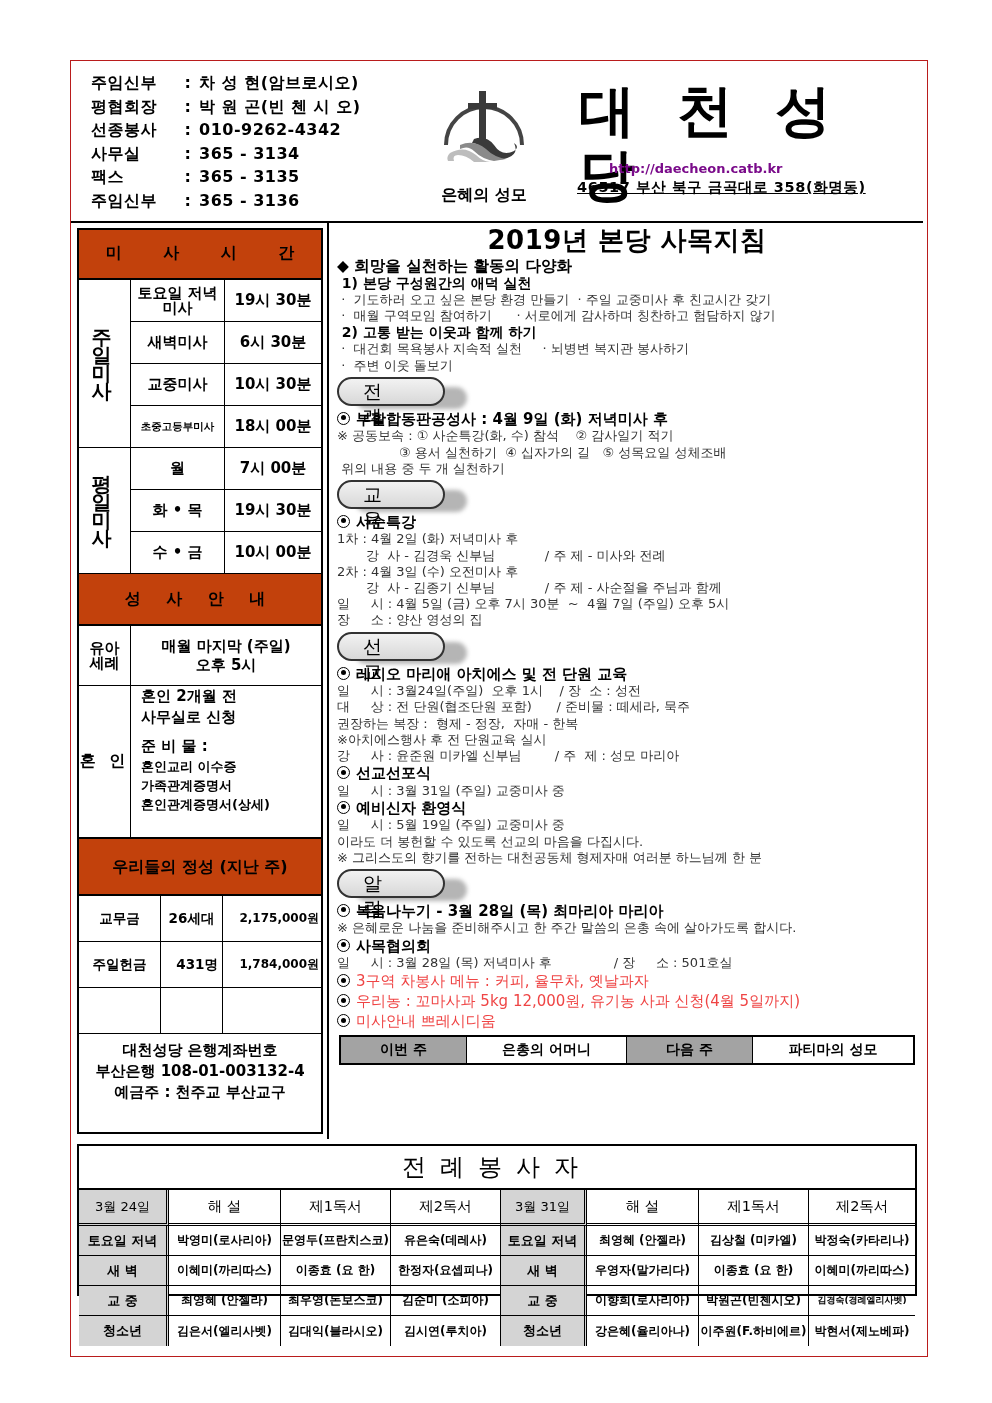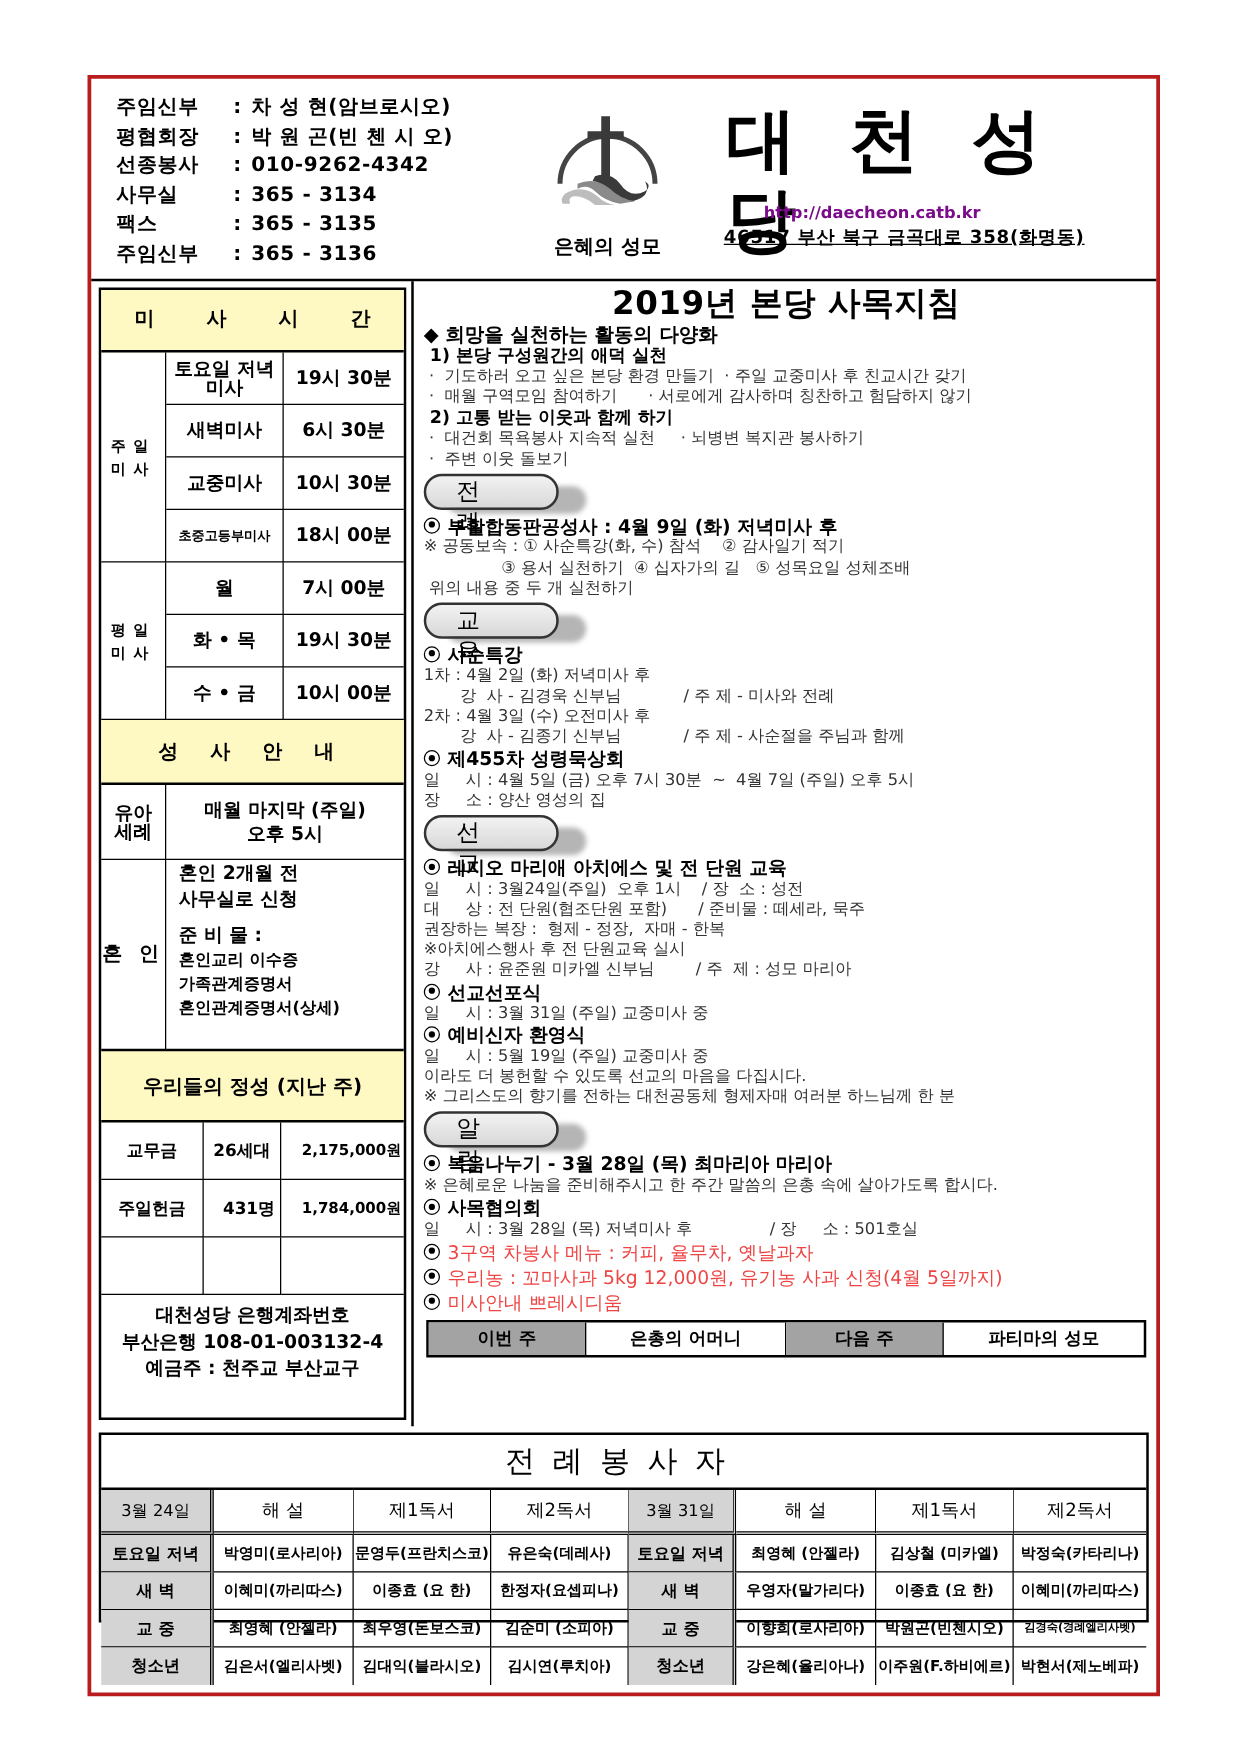--- a/index.html
+++ b/index.html
@@ -1,44 +1,44 @@
 <!DOCTYPE html>
 <html><head>
 <meta charset="utf-8">
 <style>
   * { box-sizing: border-box; margin: 0; padding: 0; }
   html, body { width: 992px; height: 1403px; background: #ffffff; overflow: hidden; }
   body { font-family: "DejaVu Sans", "Liberation Sans", sans-serif; color: #000; position: relative; }
 
-  .page { position: absolute; left: 70px; top: 60px; width: 858px; height: 1297px; border: 3px solid #b91c1c; }
+  .page { position: absolute; left: 70px; top: 60px; width: 858px; height: 1297px; border: 1px solid #b91c1c; }
 
   
   .header { position: absolute; left: 0; top: 0; width: 852px; height: 162px; border-bottom: 2px solid #000; }
   .contact { position: absolute; left: 20px; top: 10px; }
   .contact-row { display: flex; font-size: 16px; font-weight: bold; line-height: 23.5px; letter-spacing: 0.5px; }
   .contact-label { width: 86px; text-align: justify; text-align-last: justify; }
   .contact-sep { width: 22px; text-align: center; }
   .contact-value { white-space: pre; }
 
   .logo { position: absolute; left: 363px; top: 22px; width: 100px; height: 80px; }
   .logo-caption { position: absolute; left: 358px; top: 124px; font-size: 16px; font-weight: bold; width: 110px; text-align: center; }
 
   .title { position: absolute; left: 508px; top: 18px; font-size: 56px; font-weight: bold; letter-spacing: 42px; line-height: 64px; }
   .website { position: absolute; left: 538px; top: 100px; font-size: 13px; font-weight: bold; color: #7a0b8a; }
   .address { position: absolute; left: 506px; top: 117px; font-size: 14.5px; font-weight: bold; letter-spacing: 0.6px; text-decoration: underline; }
 
   
   .left { position: absolute; left: 6px; top: 167px; width: 246px; height: 906px; border: 2px solid #000; }
-  .lhead { background: #fef9c3; border-bottom: 2px solid #000; text-align: center; font-weight: bold; font-size: 16px; }
+  .lhead { background: #c2410c; border-bottom: 2px solid #000; text-align: center; font-weight: bold; font-size: 16px; }
   .mass-grid { display: grid; grid-template-columns: 52px 94px 1fr; }
   .cell { border-right: 1.5px solid #000; border-bottom: 1.5px solid #000; display: flex; align-items: center; justify-content: center; text-align: center; font-weight: bold; font-size: 15px; }
   .cell.noright { border-right: none; }
   .cell.small { font-size: 10.5px; }
   .cell.lh { line-height: 15px; }
-  .vlabel { font-size: 12px; line-height: 18px; letter-spacing: 6px; }
+  .vlabel { font-size: 20px; line-height: 18px; letter-spacing: 6px; }
 
   .sac-grid { display: grid; grid-template-columns: 52px 1fr; }
   .wed-body { justify-content: flex-start; padding-left: 10px; text-align: left; flex-direction: column; align-items: flex-start; }
   .wed-body .big { font-size: 15px; line-height: 21px; }
   .wed-body .sm { font-size: 13px; line-height: 19px; }
   .wed-gap { height: 8px; }
 
   .off-grid { display: grid; grid-template-columns: 82px 62px 1fr; }
   .cell.off { font-size: 13.5px; }
   .cell.amt { font-size: 12px; justify-content: flex-end; padding-right: 2px; }
@@ -221,21 +221,20 @@
 
       <div class="pill-wrap">
         <div class="pill-shadow"></div>
         <div class="pill">교육</div>
       </div>
       <div class="line item"><span class="bullet"></span><span>사순특강</span></div>
       <div class="line">1차 : 4월 2일 (화) 저녁미사 후</div>
       <div class="line">       강  사 - 김경욱 신부님            / 주 제 - 미사와 전례</div>
       <div class="line">2차 : 4월 3일 (수) 오전미사 후</div>
       <div class="line">       강  사 - 김종기 신부님            / 주 제 - 사순절을 주님과 함께</div>
-      <div class="line item"><span class="bullet"></span><span>제455차 성령묵상회</span></div>
       <div class="line">일     시 : 4월 5일 (금) 오후 7시 30분  ~  4월 7일 (주일) 오후 5시</div>
       <div class="line">장     소 : 양산 영성의 집</div>
 
       <div class="pill-wrap">
         <div class="pill-shadow"></div>
         <div class="pill">선교</div>
       </div>
       <div class="line item"><span class="bullet"></span><span>레지오 마리애 아치에스 및 전 단원 교육</span></div>
       <div class="line">일     시 : 3월24일(주일)  오후 1시    / 장  소 : 성전</div>
       <div class="line">대     상 : 전 단원(협조단원 포함)      / 준비물 : 떼세라, 묵주</div>

